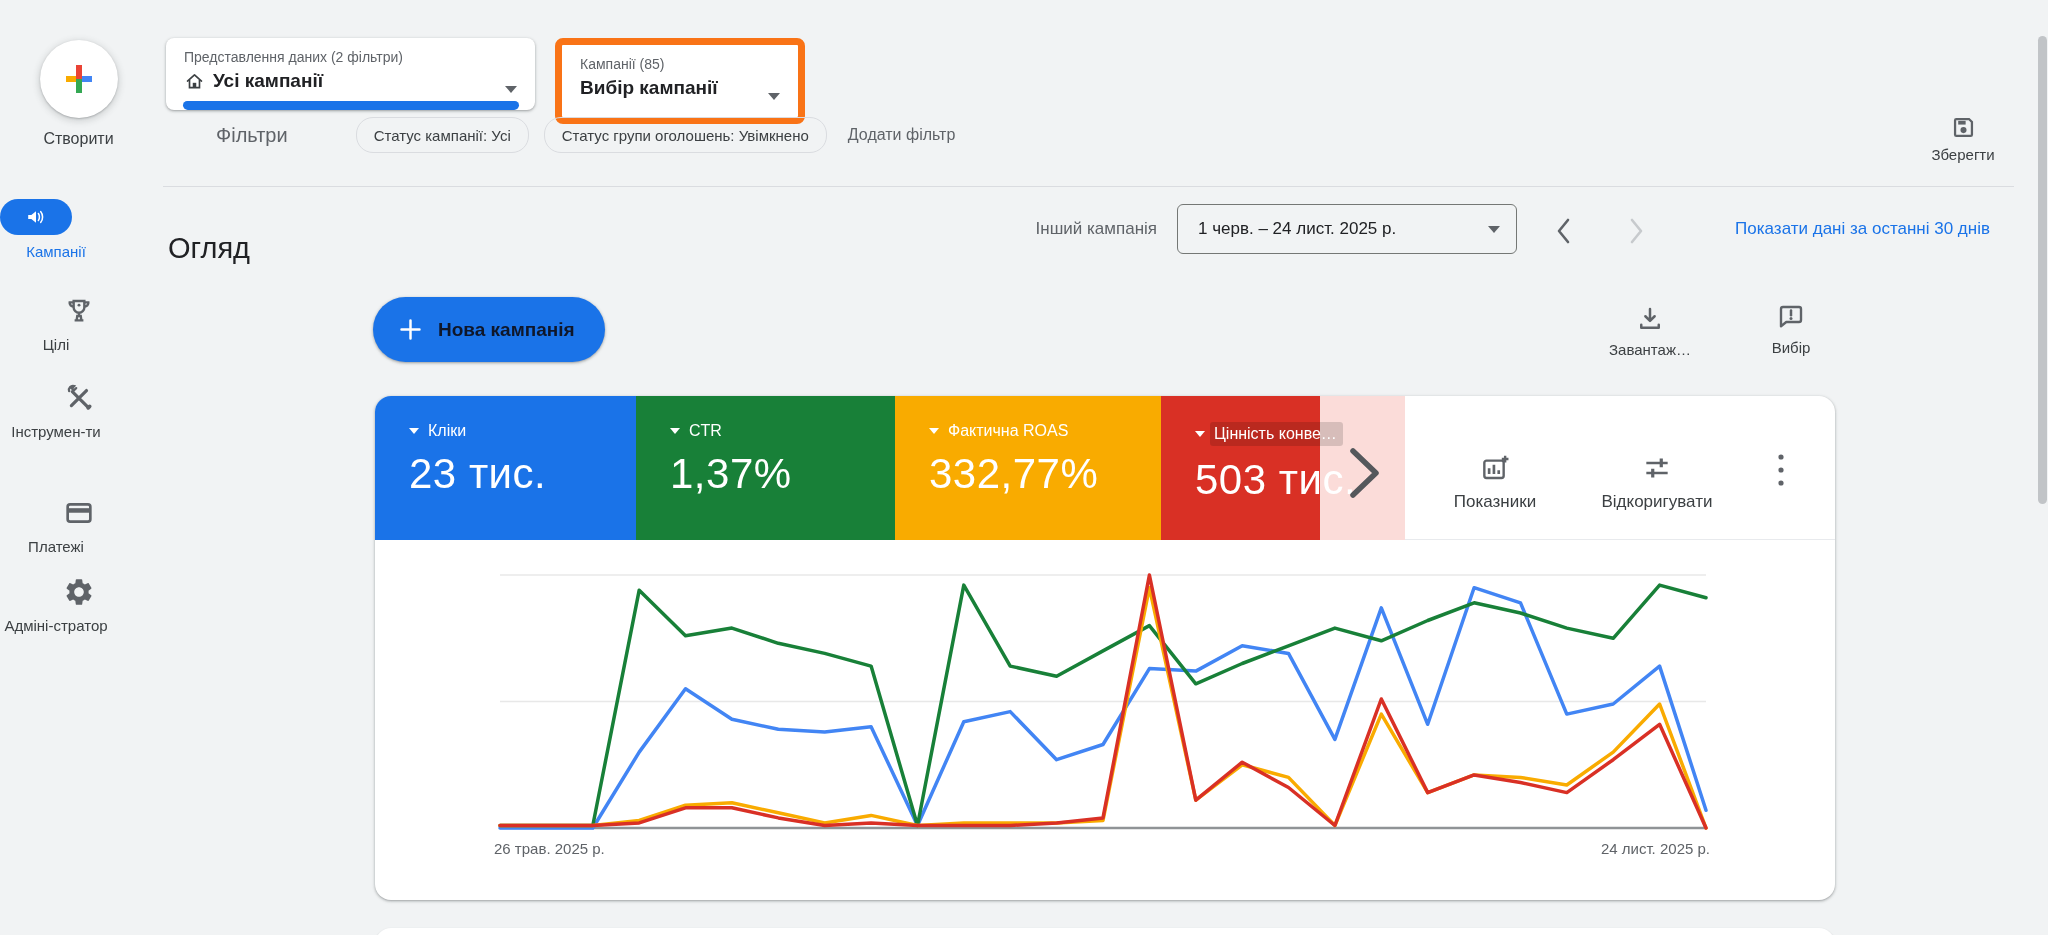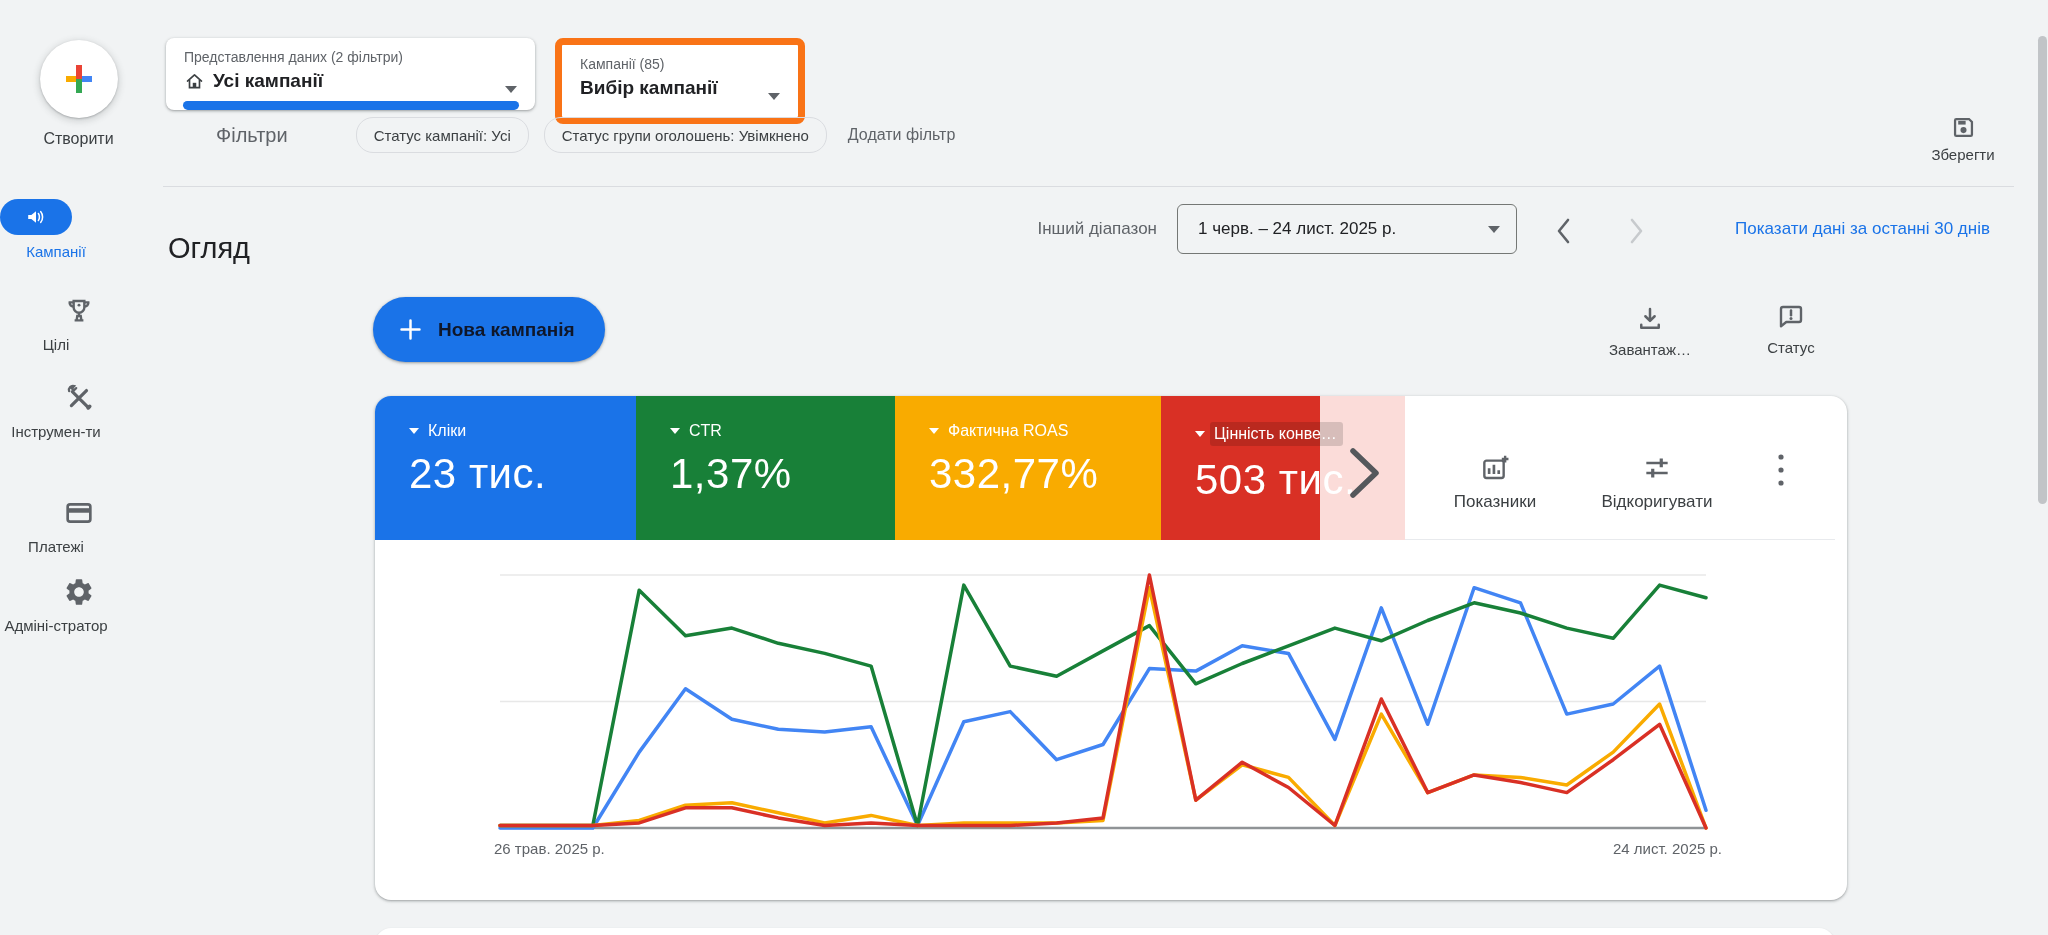--- a/index.html
+++ b/index.html
@@ -48,21 +48,21 @@
   .link-30{position:absolute;right:58px;top:219px;font-size:17px;color:#1a73e8;cursor:pointer;white-space:nowrap;}
 
   
   .new-campaign{position:absolute;left:373px;top:297px;height:65px;padding:0 30px 0 24px;border-radius:33px;background:#1a73e8;
     display:flex;align-items:center;gap:14px;color:#0f172a;font-size:19px;font-weight:bold;cursor:pointer;border:none;
     box-shadow:0 1px 2px rgba(60,64,67,.3),0 1px 3px 1px rgba(60,64,67,.15);}
   .mini-btn{position:absolute;display:flex;flex-direction:column;align-items:center;cursor:pointer;width:110px;}
   .mini-btn .lbl{margin-top:6px;font-size:15px;color:#3c4043;white-space:nowrap;}
 
   .main-card{position:absolute;left:375px;top:396px;width:1460px;height:504px;background:#fff;border-radius:16px;overflow:hidden;
-    box-shadow:0 1px 2px rgba(60,64,67,.3),0 1px 3px 1px rgba(60,64,67,.15);padding-left:12px;}
+    box-shadow:0 1px 2px rgba(60,64,67,.3),0 1px 3px 1px rgba(60,64,67,.15);}
   .metrics-row{position:absolute;left:0;top:0;width:1460px;height:144px;border-bottom:1px solid #e8eaed;box-sizing:border-box;}
   .tile{position:absolute;top:0;height:144px;color:#fff;cursor:pointer;box-sizing:border-box;padding:26px 0 0 34px;overflow:visible;}
   .tile .t-label{display:flex;align-items:center;gap:9px;font-size:16px;white-space:nowrap;}
   .tile .t-label .caret{border-top-color:#fff;border-left-width:5px;border-right-width:5px;border-top-width:6px;}
   .tile .t-value{margin-top:10px;font-size:42px;font-weight:400;letter-spacing:.5px;white-space:nowrap;}
   .t-label-hl{background:rgba(0,0,0,.14);border-radius:3px;padding:3px 6px 3px 4px;margin-left:-4px;}
   .tile-chevron{position:absolute;left:967px;top:48px;width:44px;height:58px;display:flex;align-items:center;justify-content:center;cursor:pointer;z-index:5;}
   .action-btn{position:absolute;top:56px;display:flex;flex-direction:column;align-items:center;cursor:pointer;}
   .action-btn .lbl{margin-top:8px;font-size:17px;color:#3c4043;white-space:nowrap;}
   .kebab{position:absolute;left:1392px;top:48px;width:28px;height:52px;display:flex;align-items:center;justify-content:center;cursor:pointer;}
@@ -182,21 +182,21 @@
       <rect x="7.3" y="6.1" width="6.6" height="3.3" fill="#5f6368"></rect>
       <circle cx="12" cy="14.3" r="2.7" fill="#5f6368"></circle>
     </svg>
     <span class="lbl">Зберегти</span>
   </div>
 
   <div class="topbar-divider"></div>
 
   <div class="page-title">Огляд</div>
 
-  <div class="other-range">Інший діапазон</div>
+  <div class="other-range">Інший кампанія</div>
 
   <div class="date-box">
     <span class="val">1 черв. – 24 лист. 2025 р.</span>
     <span class="caret"></span>
   </div>
 
   <div class="chev-btn" style="left:1542px;">
     <svg width="22" height="30" viewBox="0 0 22 30">
       <polyline points="15,4 6,15 15,26" fill="none" stroke="#5f6368" stroke-width="2.6" stroke-linecap="round" stroke-linejoin="round"></polyline>
     </svg>
@@ -222,21 +222,21 @@
     </svg>
     <span class="lbl">Завантаж…</span>
   </div>
 
   <div class="mini-btn" style="left:1736px;top:301px;">
     <svg width="30" height="32" viewBox="0 0 24 24">
       <path d="M4 5.6a1.6 1.6 0 0 1 1.6-1.6h12.8A1.6 1.6 0 0 1 20 5.6v8.8a1.6 1.6 0 0 1-1.6 1.6H8.2L4 19.4z" fill="none" stroke="#5f6368" stroke-width="1.9" stroke-linejoin="round"></path>
       <path d="M12 6.8v3.8" stroke="#5f6368" stroke-width="2" stroke-linecap="round"></path>
       <circle cx="12" cy="13.1" r="1.2" fill="#5f6368"></circle>
     </svg>
-    <span class="lbl">Статус</span>
+    <span class="lbl">Вибір</span>
   </div>
 
   <div class="main-card">
 
     <div class="metrics-row">
       <div class="tile" style="left: 0px; width: 261px; background: rgb(26, 115, 232);">
         <div class="t-label">
             <span class="caret"></span>
             <span>Кліки</span>
           </div>

